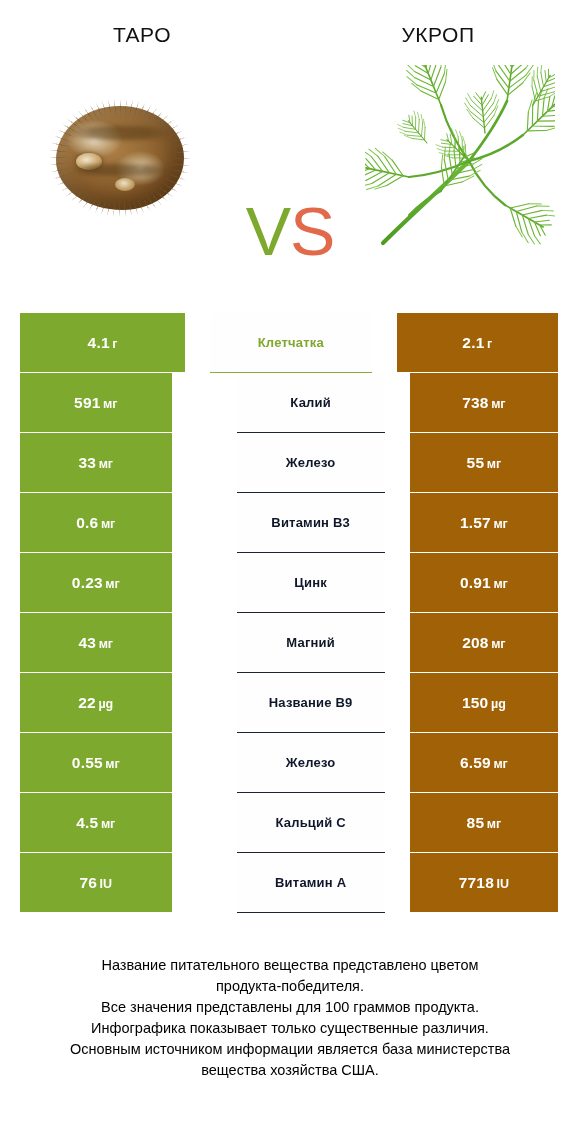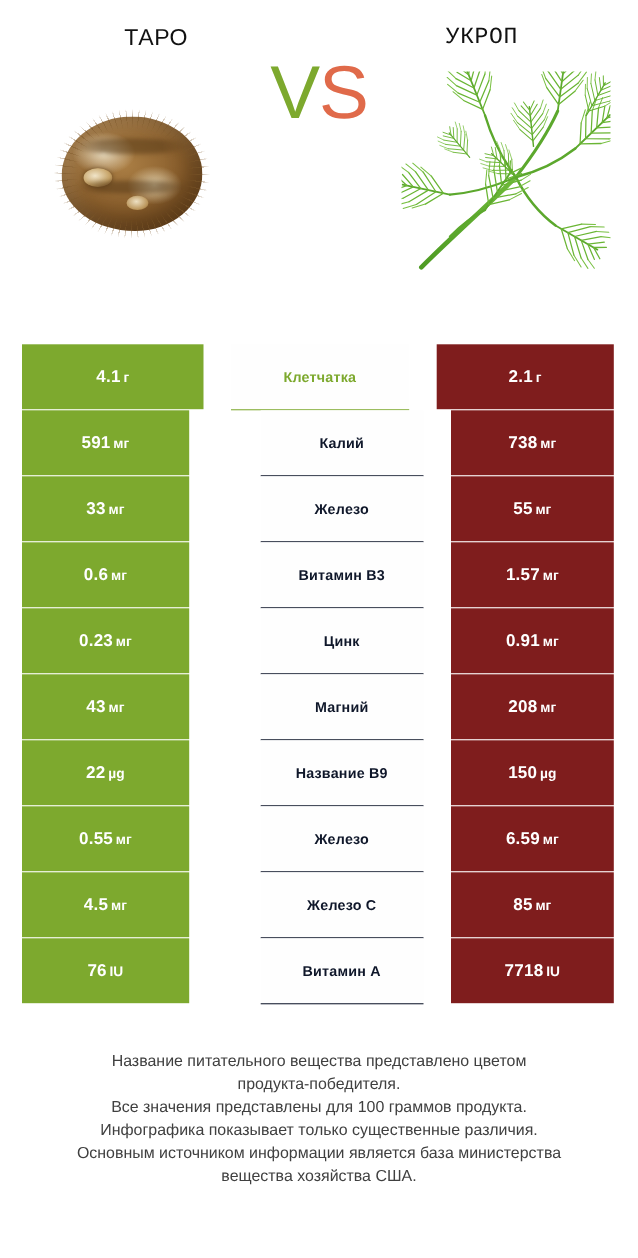--- a/index.html
+++ b/index.html
@@ -28,21 +28,21 @@
   .header-title {
     flex: 1;
     text-align: center;
     font-size: 21px;
     font-weight: 400;
     letter-spacing: 0.5px;
     color: #111111;
     line-height: 30px;
   }
   .header-title.left  { padding-right: 6px; }
-  .header-title.right { padding-left: 6px; font-family: Liberation Mono, monospace; }
+  .header-title.right { padding-left: 6px; }
 
   
   .hero {
     position: relative;
     width: 580px;
     height: 215px;
   }
   .hero-cell {
     position: absolute;
     top: 0;
@@ -53,21 +53,21 @@
   }
   .hero-cell.left  { left: 0;   width: 240px; }
   .hero-cell.right { right: 0;  width: 240px; }
 
   .vs-wrap {
     position: absolute;
     left: 0; right: 0;
     top: 0;
     height: 215px;
     display: flex;
-    align-items: flex-start;
+    align-items: flex-end;
     justify-content: center;
     pointer-events: none;
   }
   .vs-text {
     font-size: 68px;
     font-weight: 400;
     letter-spacing: -1px;
     line-height: 1;
     font-family: "Liberation Sans", "DejaVu Sans", sans-serif;
   }
@@ -171,21 +171,21 @@
     content: "";
     position: absolute;
     left: 0; right: 0; bottom: -1px;
     height: 1px;
     background: currentColor;
     opacity: .95;
   }
   .row:last-child .cell.mid::after { bottom: -1px; }
   .cell.right {
     width: 178px;
-    background: #7f1d1d;
+    background: #a16207;
     color: #ffffff;
   }
   .value {
     font-size: 15.5px;
     font-weight: bold;
     letter-spacing: 0.2px;
     white-space: nowrap;
   }
   .value .unit {
     font-size: 12.5px;
@@ -204,21 +204,21 @@
 
   
   .footer {
     position: absolute;
     left: 0;
     top: 955px;
     width: 580px;
     text-align: center;
     font-size: 14.5px;
     line-height: 21px;
-    color: #404040;
+    color: #000000;
     font-weight: 400;
     padding: 0 18px;
     box-sizing: border-box;
   }
   .footer div { white-space: nowrap; }
 </style>
 </head>
 <body>
 
 <div class="header-titles">
@@ -373,21 +373,21 @@
       </div>
       <div class="cell right">
         <span class="value">6.59<span class="unit">мг</span></span>
       </div>
     </div>
     <div class="row">
       <div class="cell left">
         <span class="value">4.5<span class="unit">мг</span></span>
       </div>
       <div class="cell mid win-orange">
-        <span class="label">Железо C</span>
+        <span class="label">Кальций C</span>
       </div>
       <div class="cell right">
         <span class="value">85<span class="unit">мг</span></span>
       </div>
     </div>
     <div class="row">
       <div class="cell left">
         <span class="value">76<span class="unit">IU</span></span>
       </div>
       <div class="cell mid win-orange">

